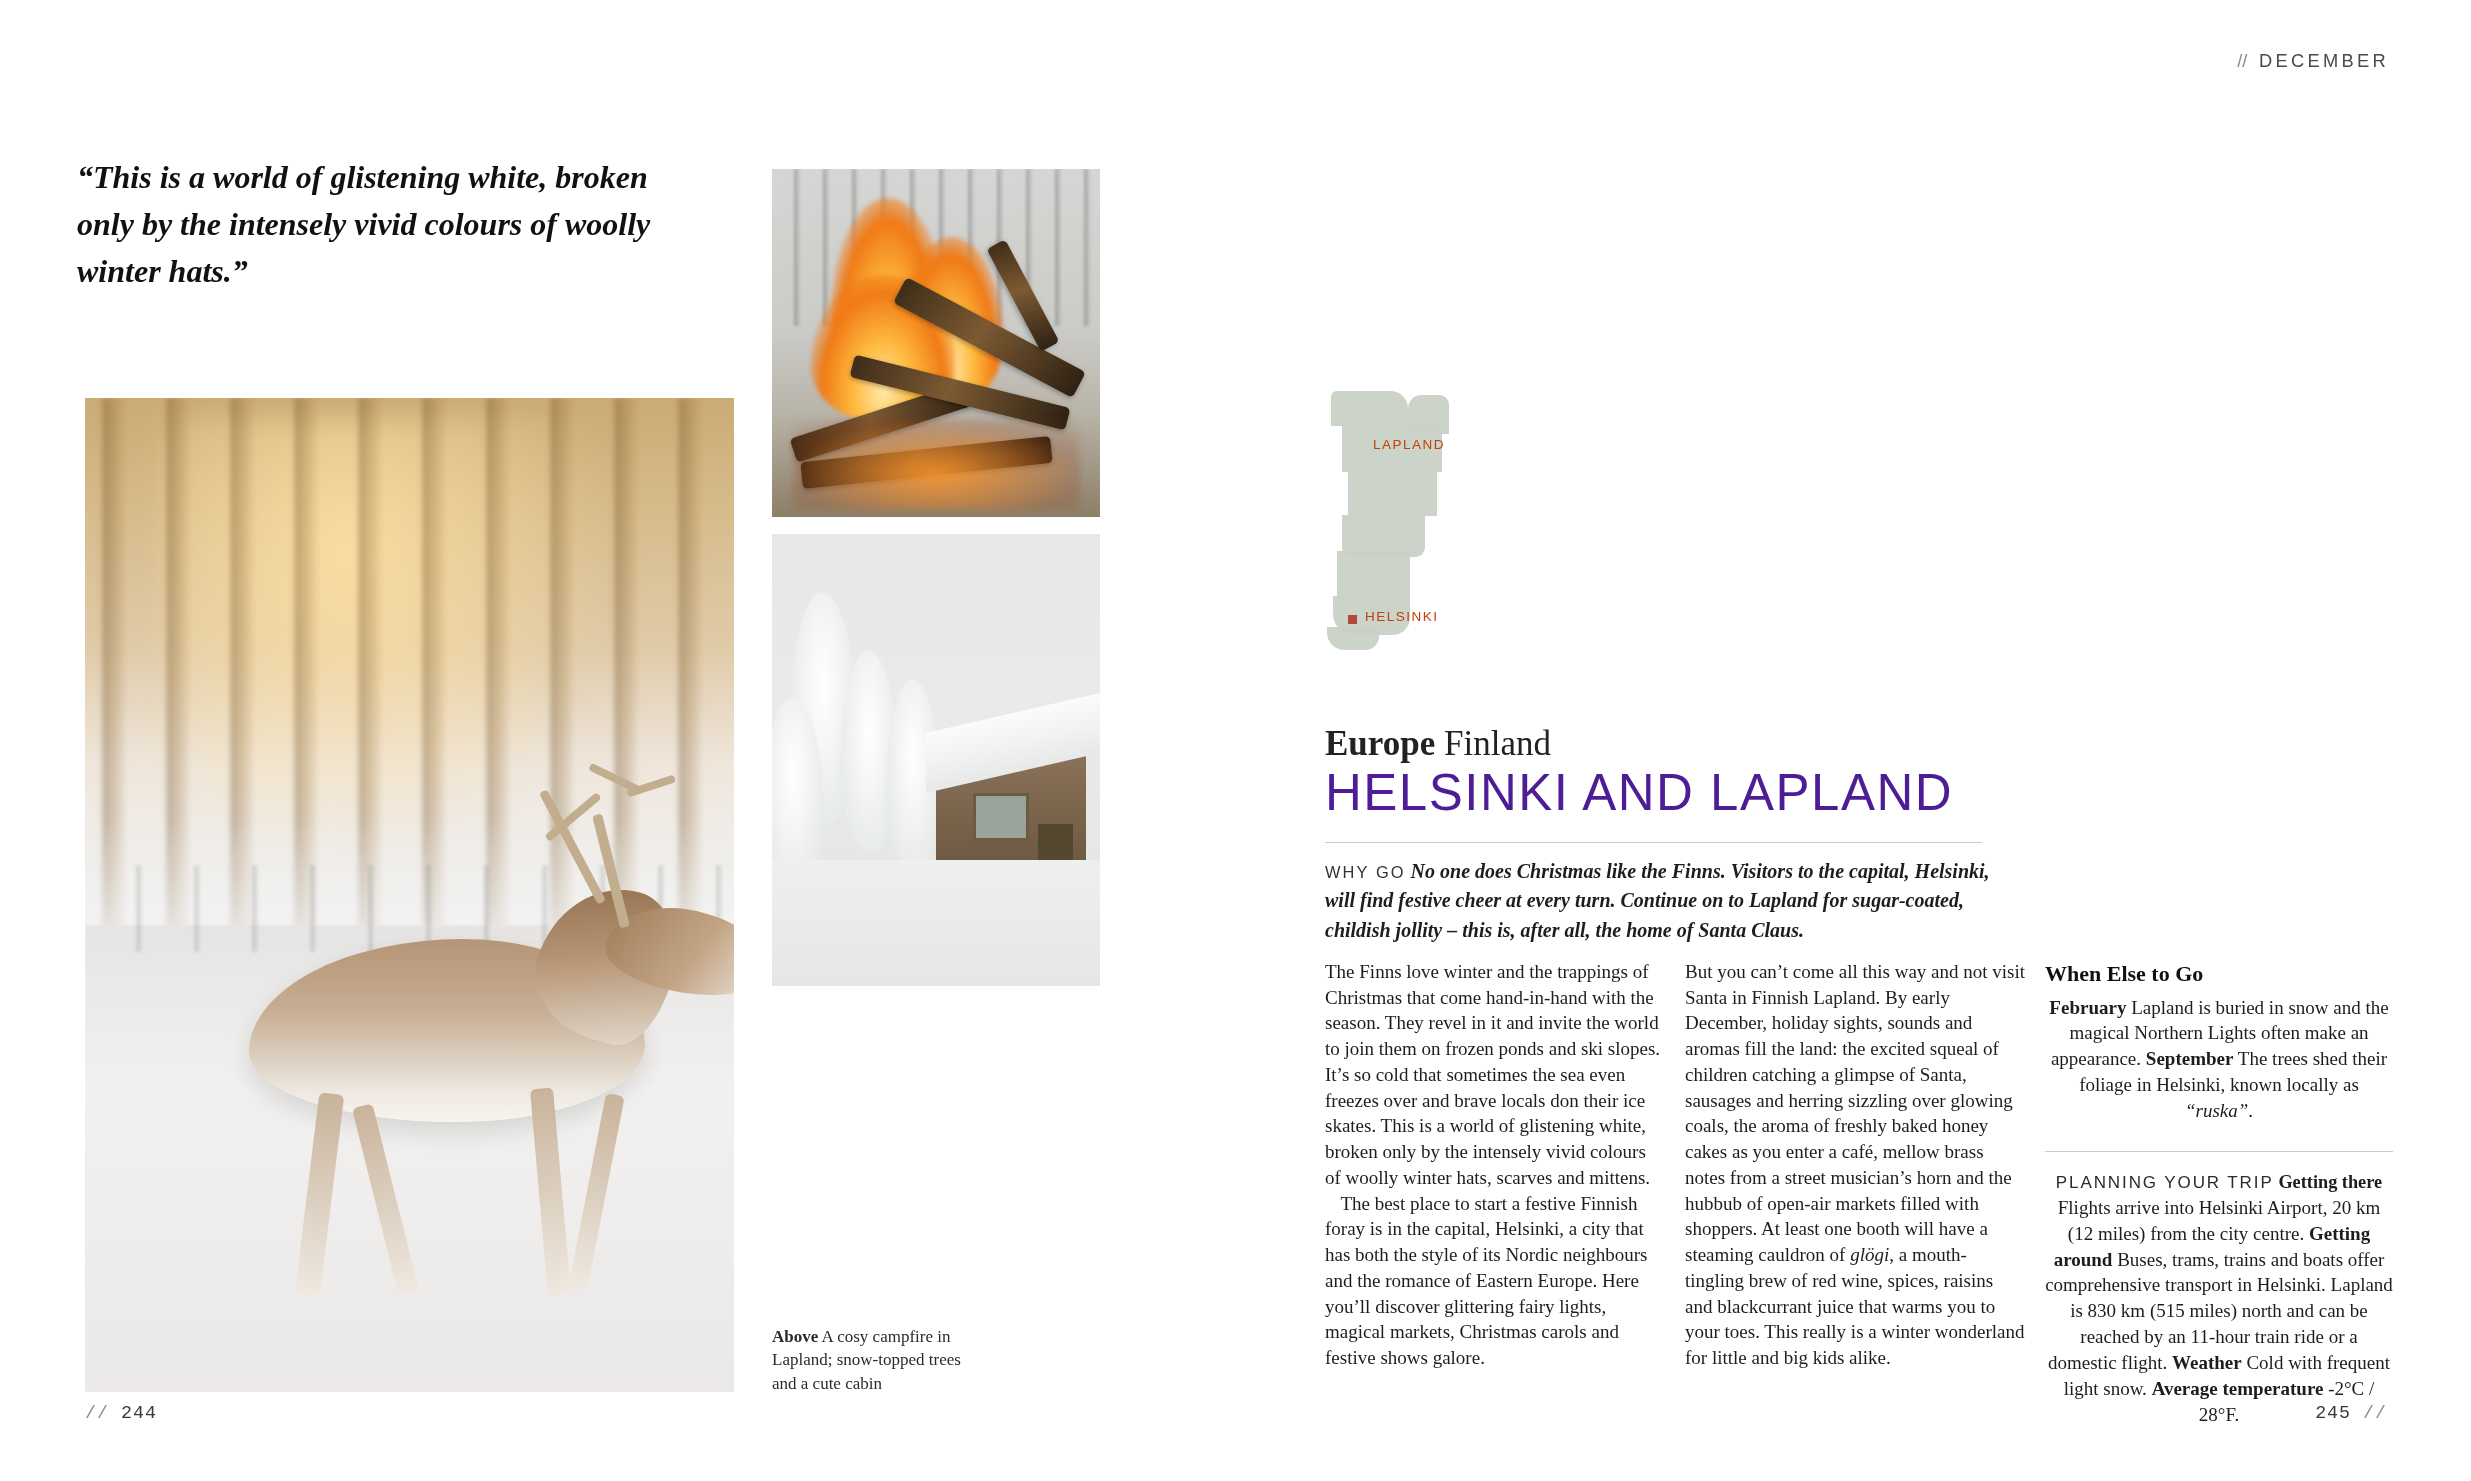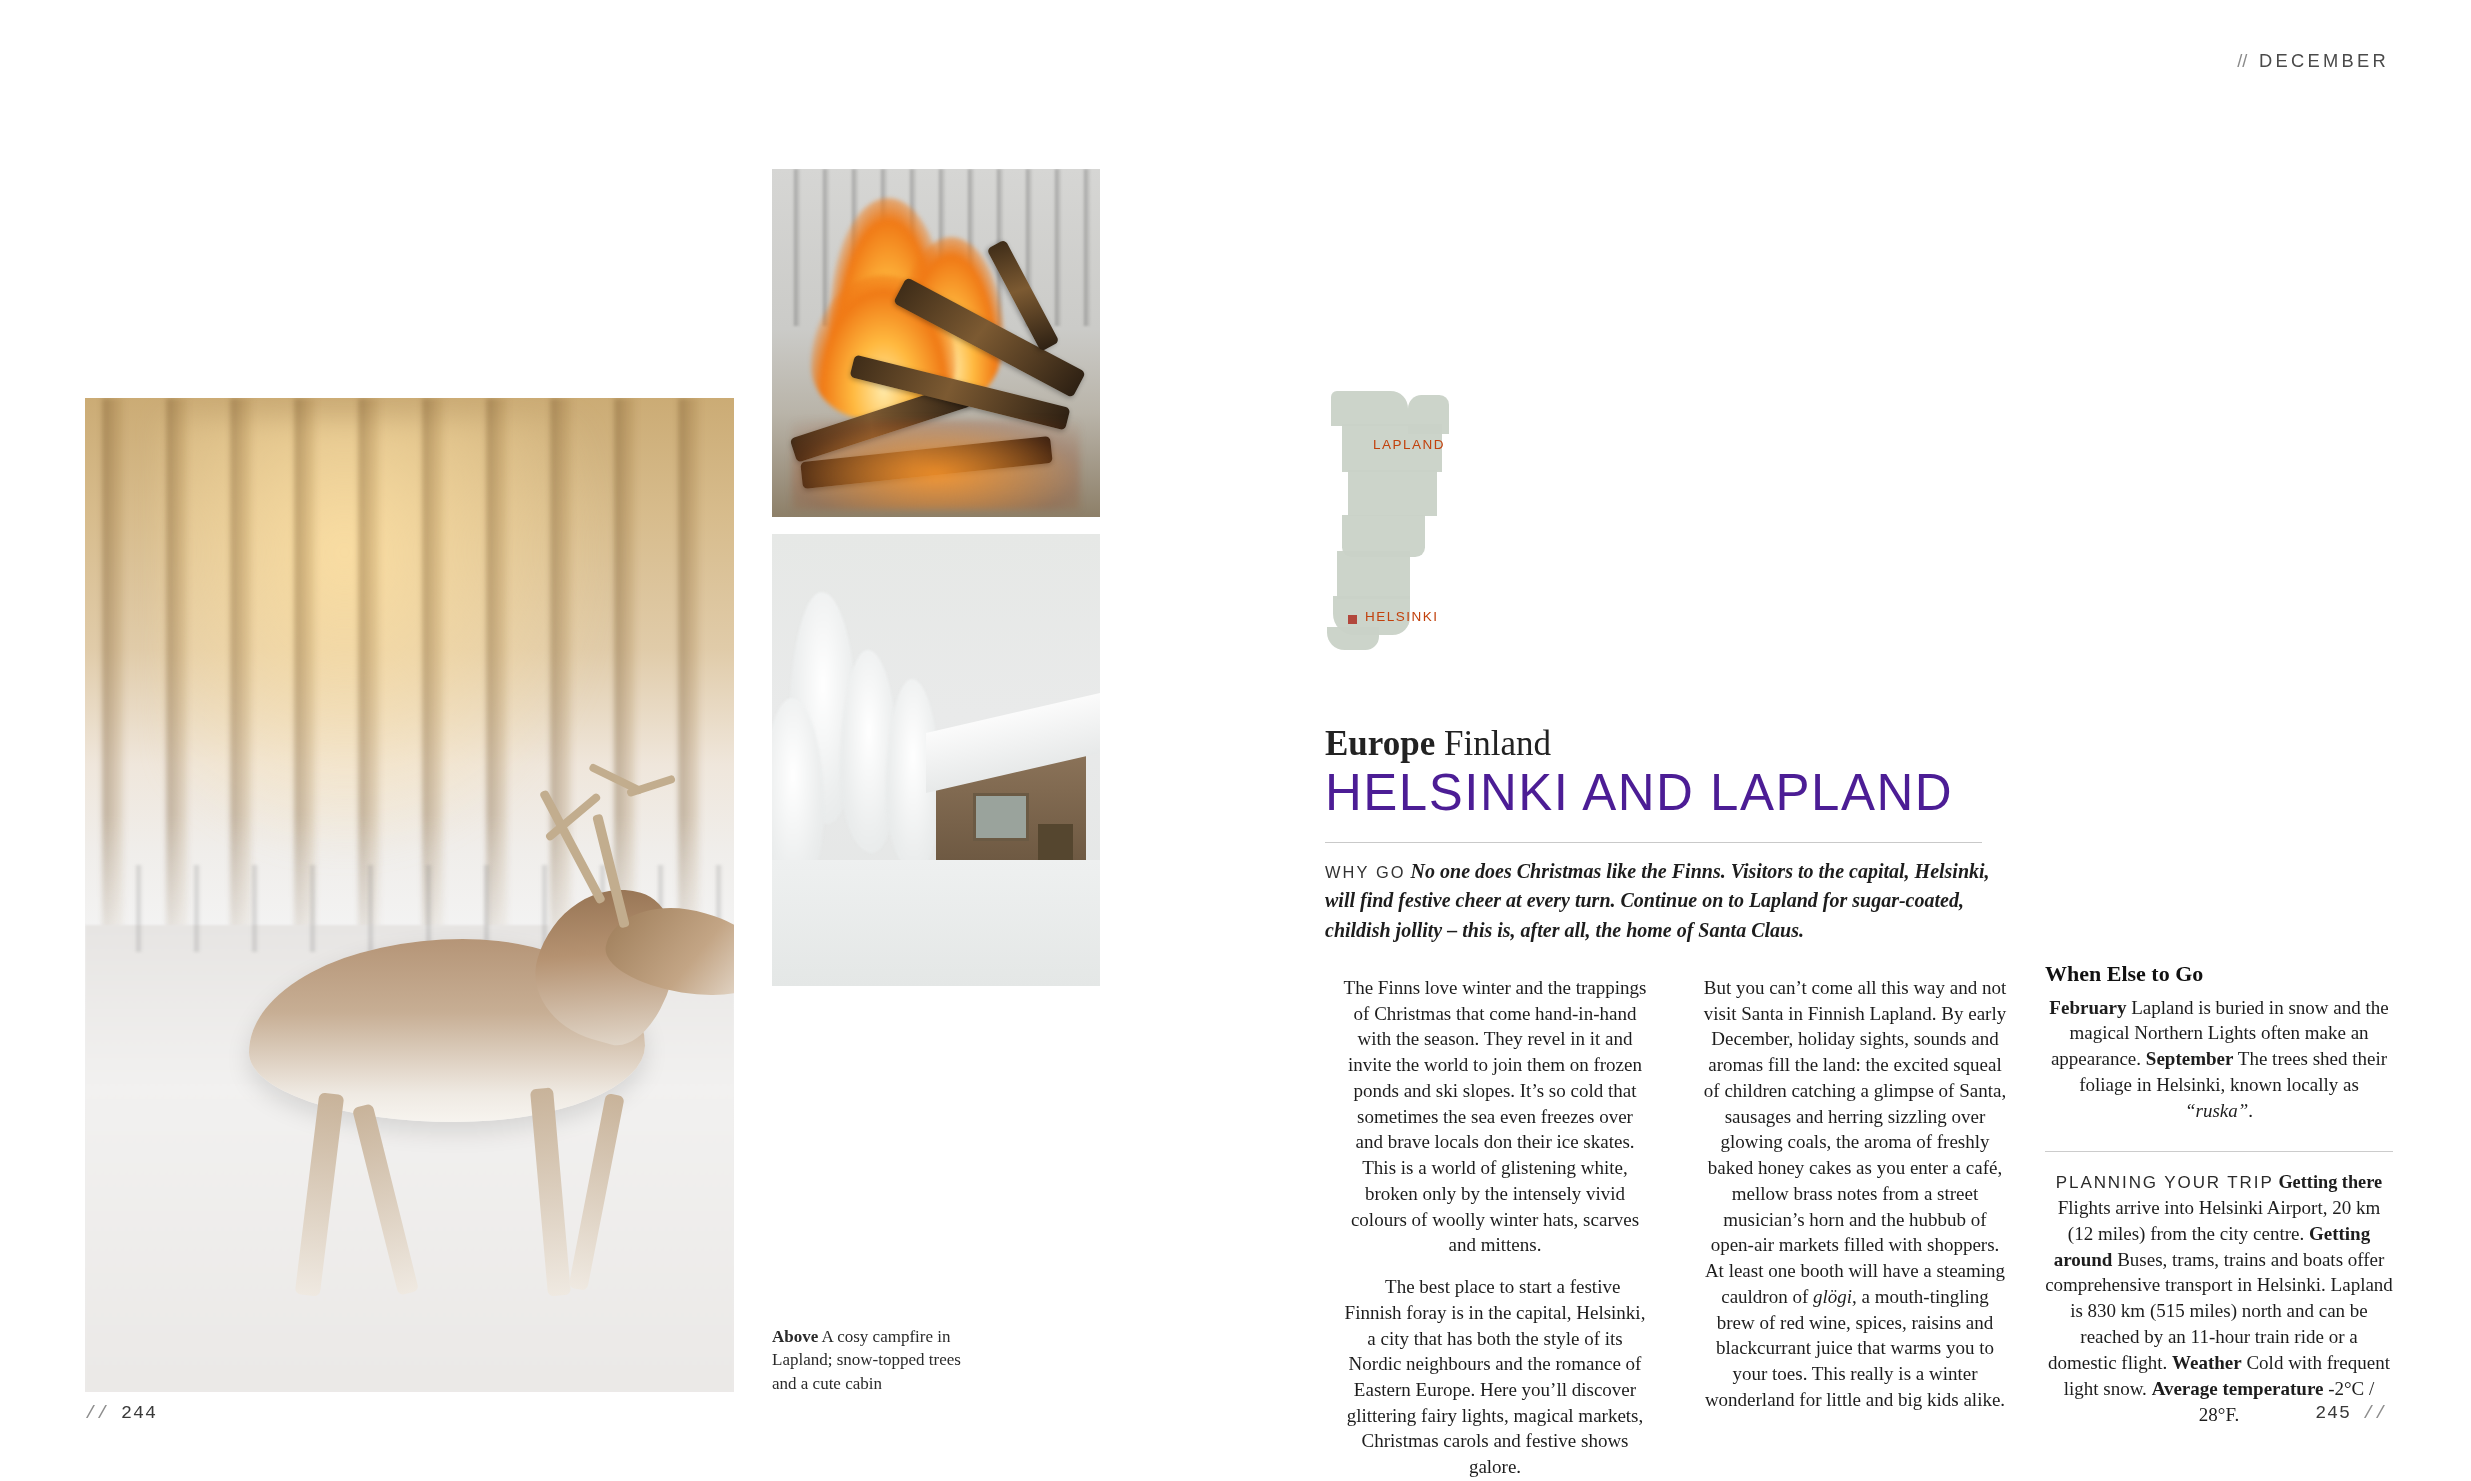--- a/index.html
+++ b/index.html
@@ -348,21 +348,21 @@
     font-size: 16.4px;
     color: #333;
   }
   .col {
     width: 340px;
     font-size: 19px;
     line-height: 1.355;
     text-align: left;
     color: #1d1d1d;
   }
-  .col p { margin: 16px; text-align: center; }
+  .col p { margin: 0; }
   .col p + p { text-indent: 15.4px; }
   .col-1 { position: absolute; left: 1325px; top: 959px; width: 340px; }
   .col-2 { position: absolute; left: 1685px; top: 959px; width: 340px; }
   .col-3 { position: absolute; left: 2045px; top: 959px; width: 348px; }
 
   .sidebar-h {
     font-family: "Liberation Serif", serif;
     font-weight: 700;
     font-size: 22px;
     color: #111;
@@ -410,20 +410,21 @@
 </head>
 <body>
 
 <div class="page">
 
   <div class="running-head">
     <span class="slashes">//</span>
     <span>DECEMBER</span>
   </div>
 
+  <div class="pull-quote">“This is a world of glistening white, broken only by the intensely vivid colours of woolly winter hats.”</div>
 
   <div class="photo photo-reindeer">
     <div class="rd-glow"></div>
     <div class="rd-trees"></div>
     <div class="rd-snow"></div>
     <div class="rd-fence"></div>
 
     <div class="rd-body"></div>
     <div class="rd-neck"></div>
     <div class="rd-head"></div>

